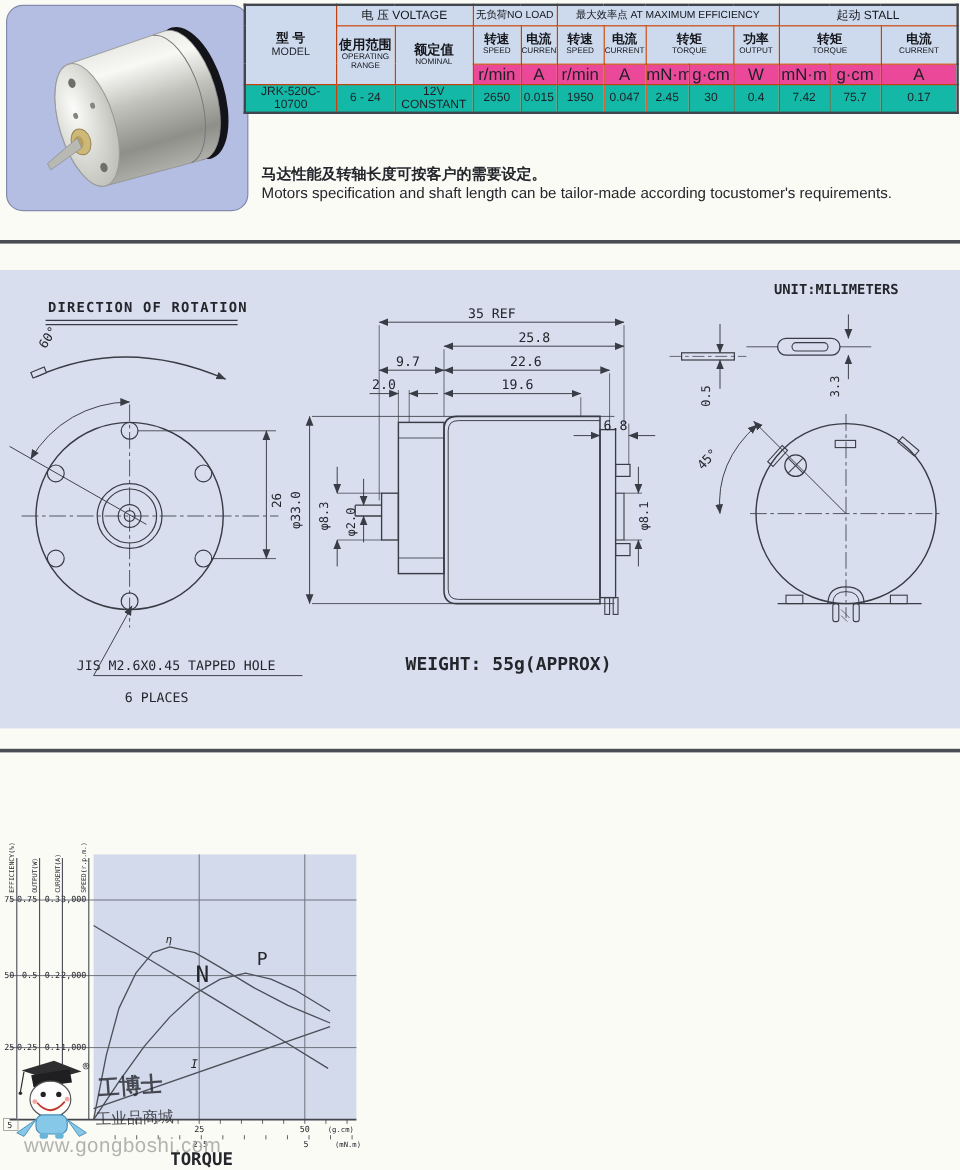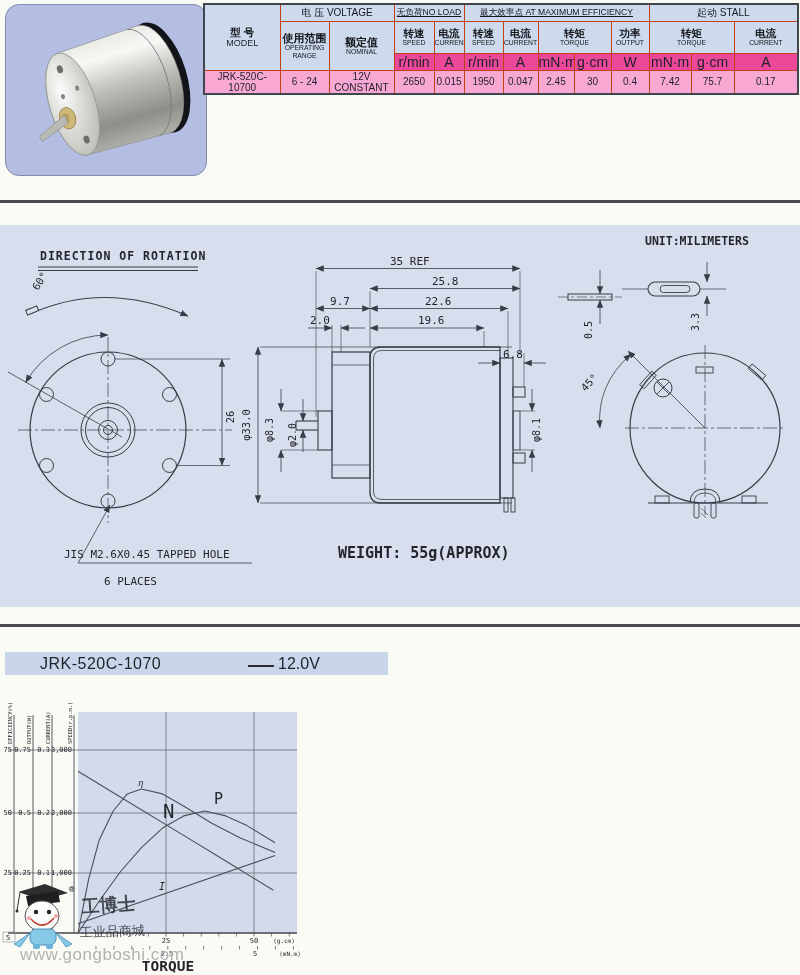--- a/index.html
+++ b/index.html
@@ -11,23 +11,23 @@
   
   table.spec{position:absolute;left:203px;top:3px;width:594px;border-collapse:collapse;
              table-layout:fixed;border:2px solid #41454d;}
   table.spec th,table.spec td{border:1px solid #c2410c;padding:0;text-align:center;vertical-align:middle;
              font-weight:normal;overflow:hidden;}
   table.spec th{background:#cdd9ec;}
   .zh{font-size:10.5px;font-weight:bold;color:#14161c;line-height:12px;}
   .zh.sm{font-size:11px;}
   .en{font-size:6.8px;line-height:7.5px;color:#14161c;}
   .grp{font-size:10px;font-weight:bold;color:#14161c;}
-  .grp.sm{font-size:8.6px;text-decoration:underline;}
+  .grp.sm{font-size:8.6px;}
   .unit-row td{font-size:14px;background:#ec4899;height:16px;}
-  .data-row td{font-size:10px;background:#f9a8d4;height:21px;}
+  .data-row td{font-size:10px;background:#14b8a6;height:21px;}
   
   .notes{position:absolute;left:218px;top:138px;width:578px;}
   .notes .l1{font-size:12.5px;font-weight:bold;color:#24262c;line-height:15px;}
   .notes .l2{font-size:12.6px;color:#24262c;line-height:16px;}
   .sep{position:absolute;left:0;width:800px;height:2.5px;background:#4a4d54;}
   
   .draw-section{position:absolute;left:0;top:225px;width:800px;height:382px;background:#d8deee;}
   
   .chart-banner{position:absolute;left:5px;top:652px;width:383px;height:23px;background:#c9d5ea;}
   .chart-banner .t{position:absolute;left:35px;top:3px;font-size:16px;color:#23252b;letter-spacing:0.5px;}
@@ -169,20 +169,24 @@
       <td>2.45</td>
       <td>30</td>
       <td>0.4</td>
       <td>7.42</td>
       <td>75.7</td>
       <td>0.17</td>
     </tr>
   </tbody>
     </table>
 
+  <div class="notes">
+    <div class="l1">马达性能及转轴长度可按客户的需要设定。</div>
+    <div class="l2">Motors specification and shaft length can be tailor-made according tocustomer's requirements.</div>
+  </div>
 
   <div class="sep" style="top:200px"></div>
 
   <div class="draw-section">
     <svg width="800" height="382" viewBox="0 0 800 382">
       <defs>
         <marker id="arr" viewBox="0 0 10 10" refX="8.6" refY="5" markerWidth="9" markerHeight="9" markerUnits="userSpaceOnUse" orient="auto-start-reverse">
           <path d="M0,1.4 L9,5 L0,8.6 Z" fill="#383c44"></path>
         </marker>
       </defs>
@@ -345,25 +349,20 @@
           <line x1="701" y1="288" x2="706" y2="293" stroke-width="0.6"></line>
           <rect x="655" y="271" width="14" height="7" stroke-width="0.9"></rect>
           <rect x="742" y="271" width="14" height="7" stroke-width="0.9"></rect>
         </g>
       </g>
     </svg>
   </div>
 
   <div class="sep" style="top:624px"></div>
 
-  <div class="chart-banner">
-    <span class="t">JRK-520C-1070</span>
-    <span class="dash"></span>
-    <span class="v">12.0V</span>
-  </div>
 
   <div class="chart-wrap">
     <svg id="chart-svg" width="460" height="293" viewBox="0 0 460 293">
 
       <rect x="78" y="30" width="219" height="221" fill="#d3daeb"></rect>
 
       <g stroke="#6a6d76" stroke-width="0.8">
         <line x1="8" y1="68" x2="297" y2="68"></line>
         <line x1="8" y1="131" x2="297" y2="131"></line>
         <line x1="8" y1="191" x2="297" y2="191"></line>

